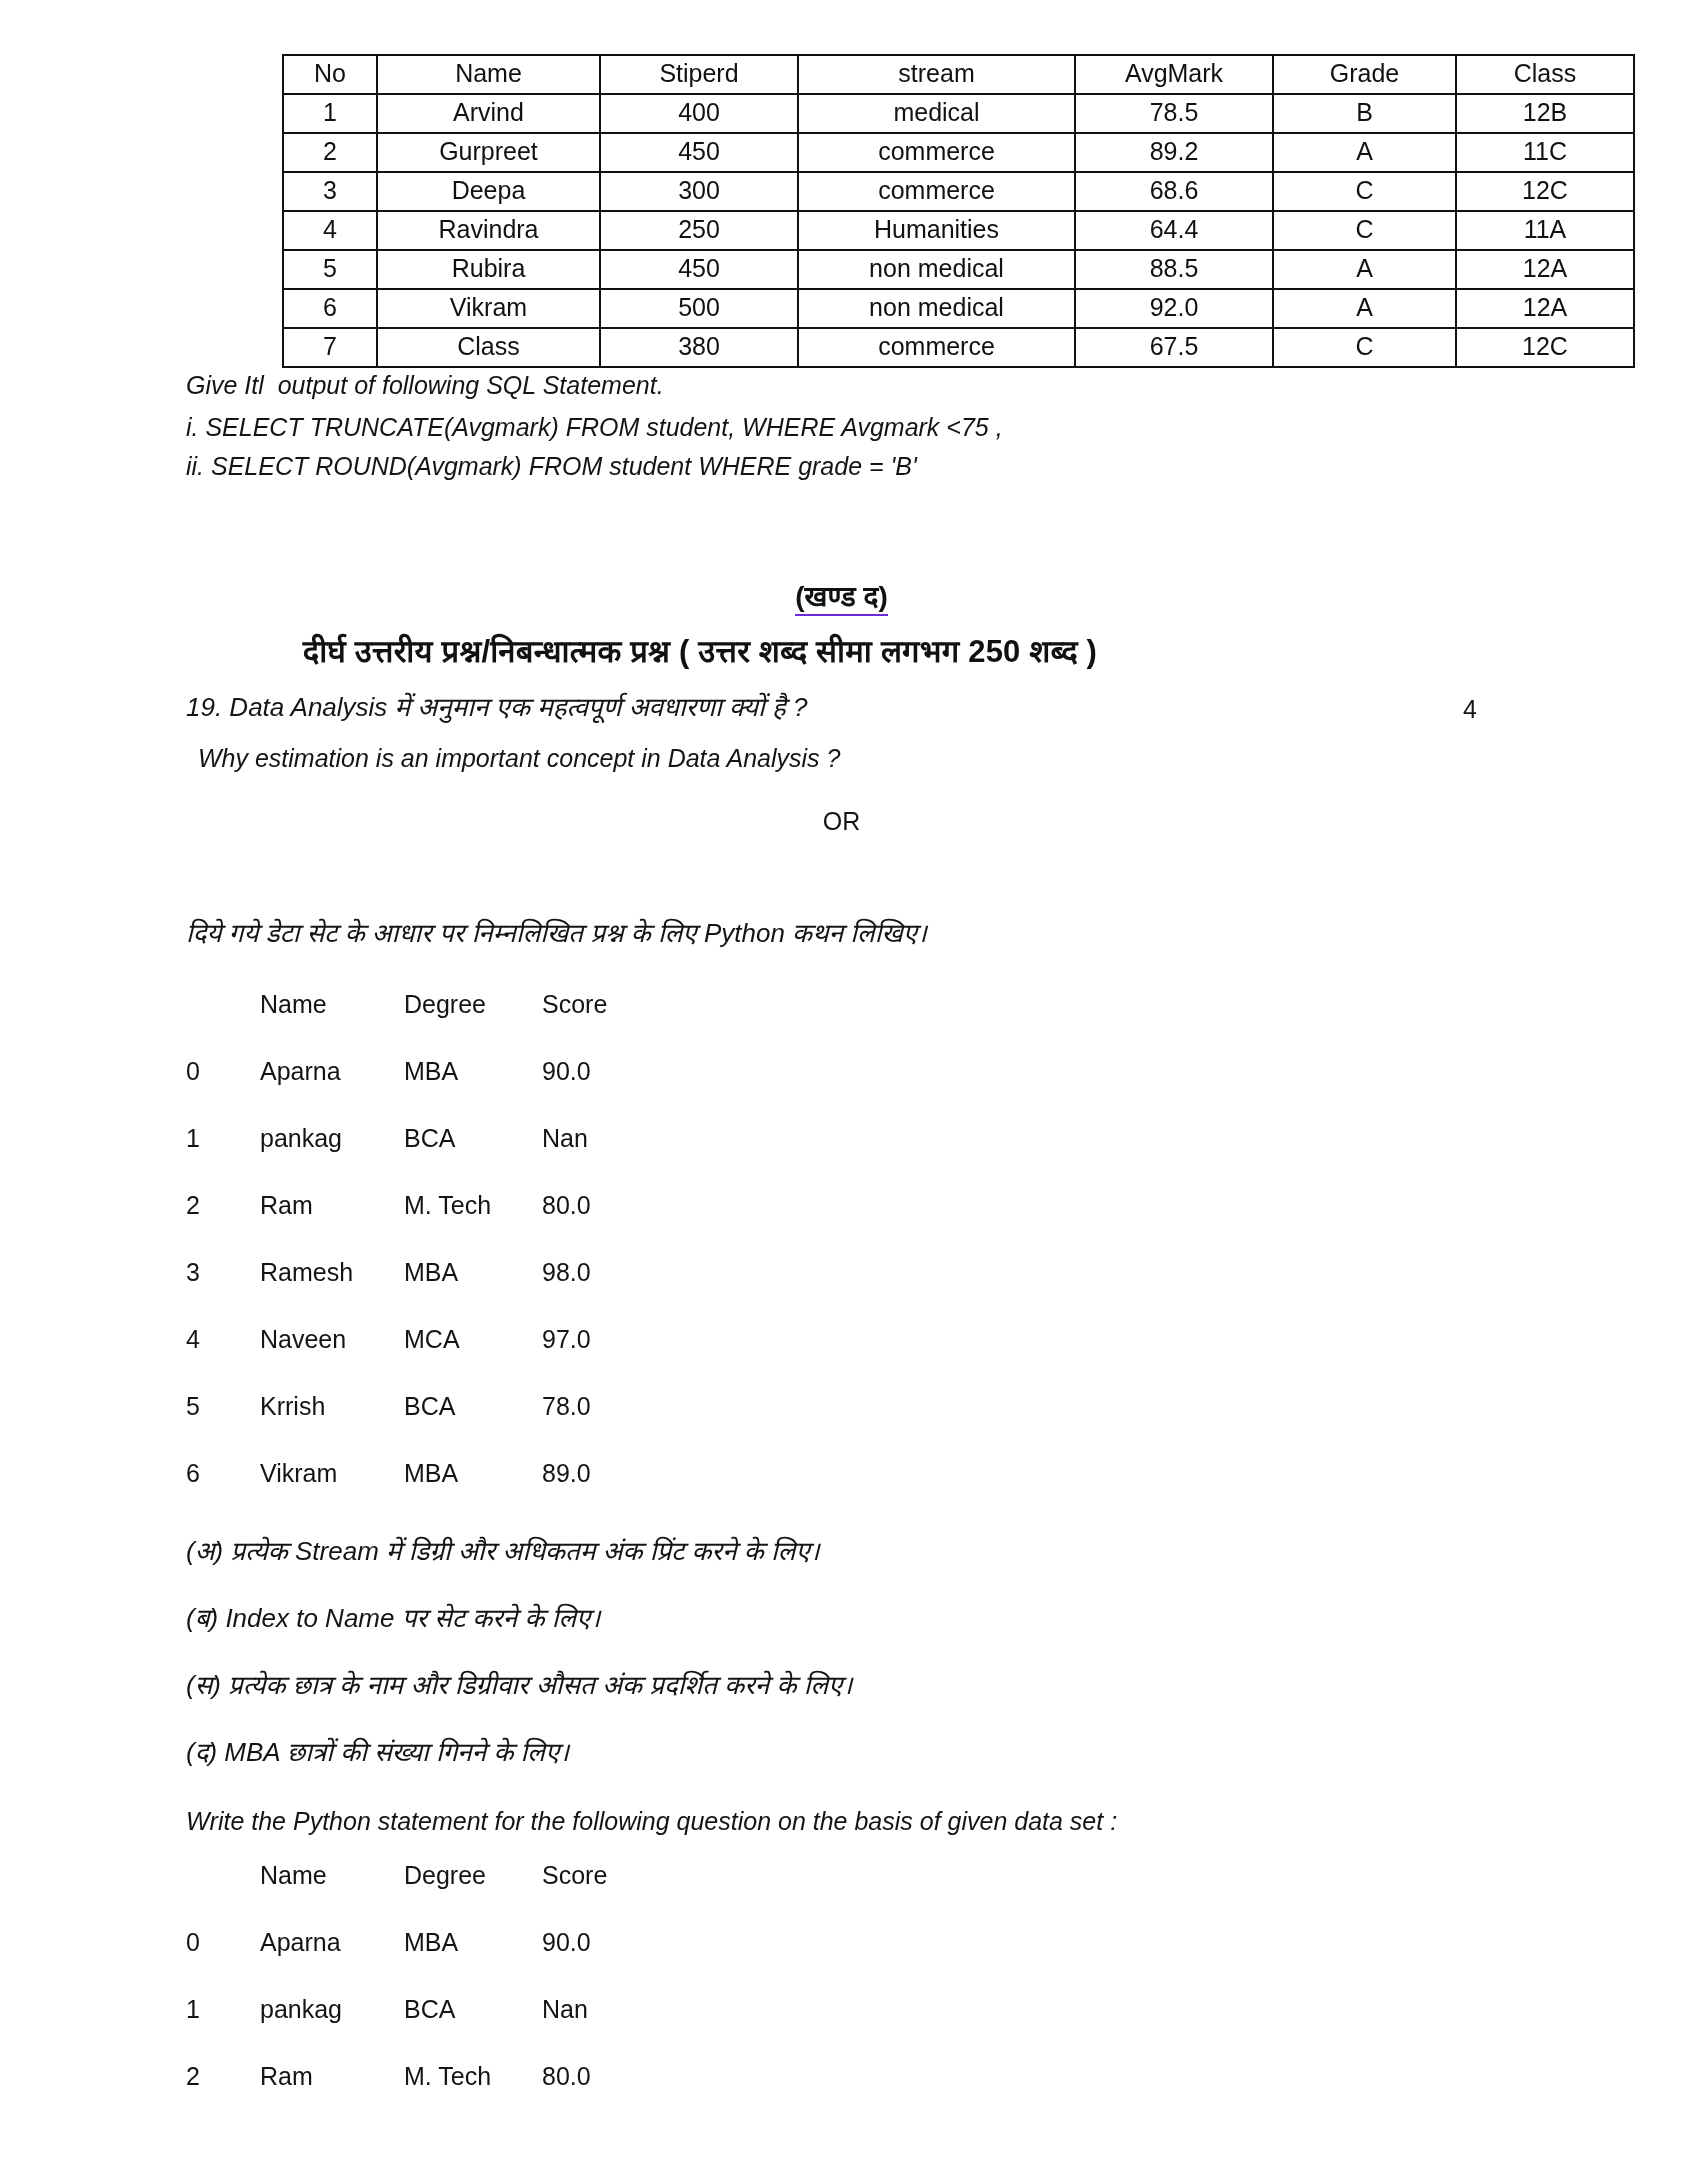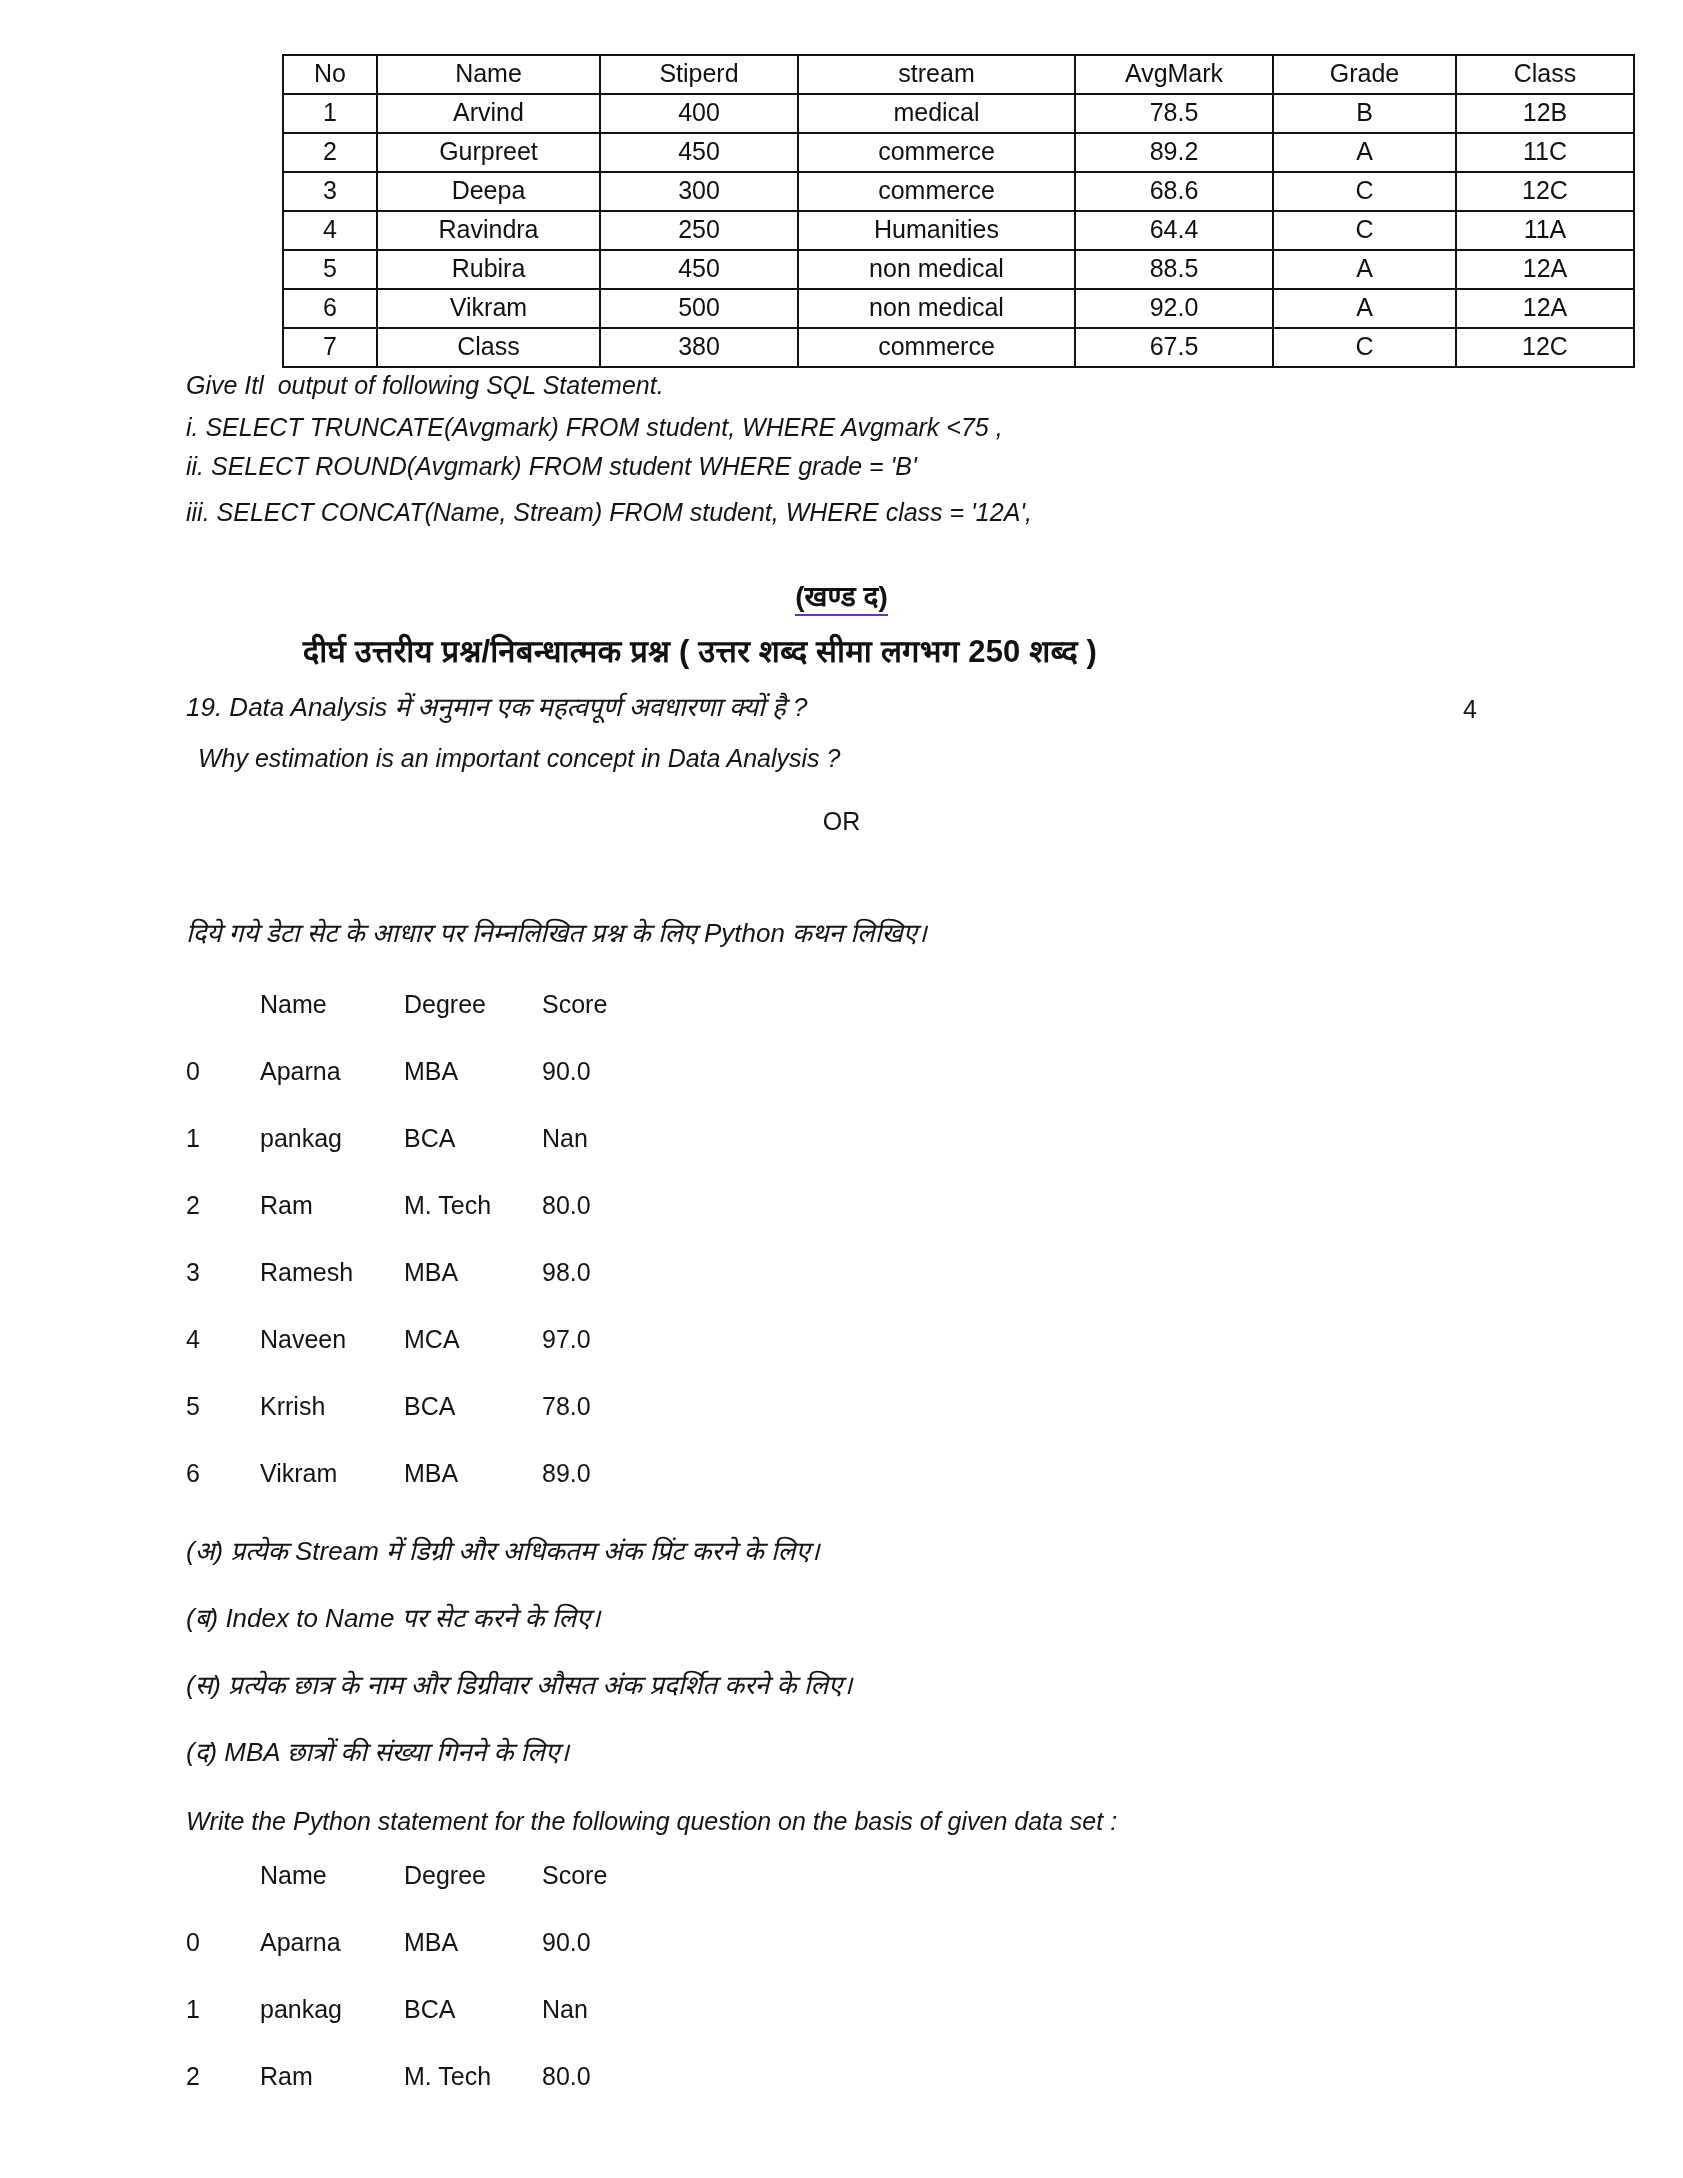--- a/index.html
+++ b/index.html
@@ -231,21 +231,20 @@
           <td>12C</td>
         </tr>
       </tbody>
     </table>
   </div>
 
   <div class="line sql-line" style="top:372px;">Give Itl  output of following SQL Statement.</div>
 
   <div class="line sql-line" style="top:414px;">i. SELECT TRUNCATE(Avgmark) FROM student, WHERE Avgmark &lt;75 ,</div>
   <div class="line sql-line" style="top:453px;">ii. SELECT ROUND(Avgmark) FROM student WHERE grade = 'B'</div>
-  <div class="line sql-line" style="top:499px;">iii. SELECT CONCAT(Name, Stream) FROM student, WHERE class = '12A',</div>
 
   <div class="khand hindi" style="top:576px;">
     <span class="u">(खण्ड द)</span>
   </div>
   <div class="section-sub hindi" style="top:629px;">दीर्घ उत्तरीय प्रश्न/निबन्धात्मक प्रश्न ( उत्तर शब्द सीमा लगभग 250 शब्द )</div>
 
   <div class="line hindi" style="left:186px; top:693px; font-size:26px;">19. Data Analysis में अनुमान एक महत्वपूर्ण अवधारणा क्यों है ?</div>
   <div class="marks" style="left:1463px; top:695px;">4</div>
   <div class="line" style="left:198px; top:745px;">Why estimation is an important concept in Data Analysis ?</div>
   <div class="or-line" style="top:807px;">OR</div>

